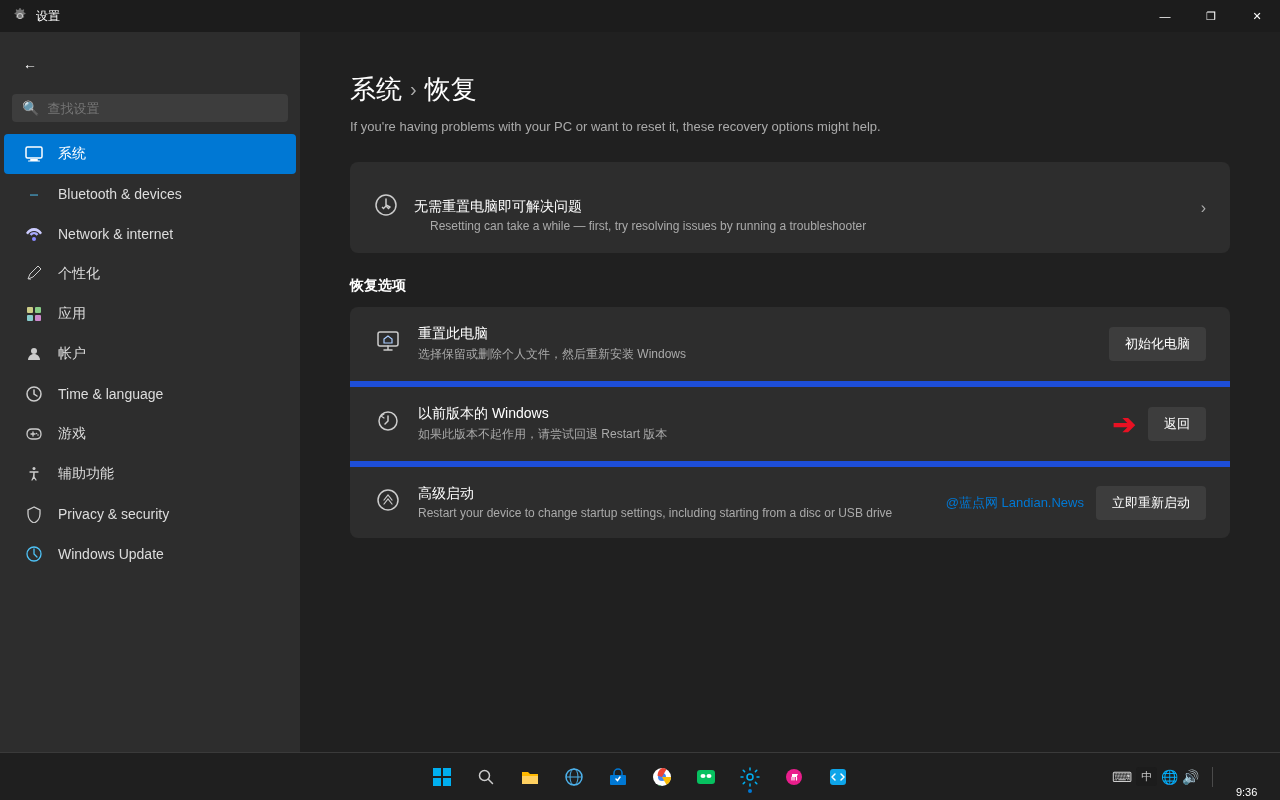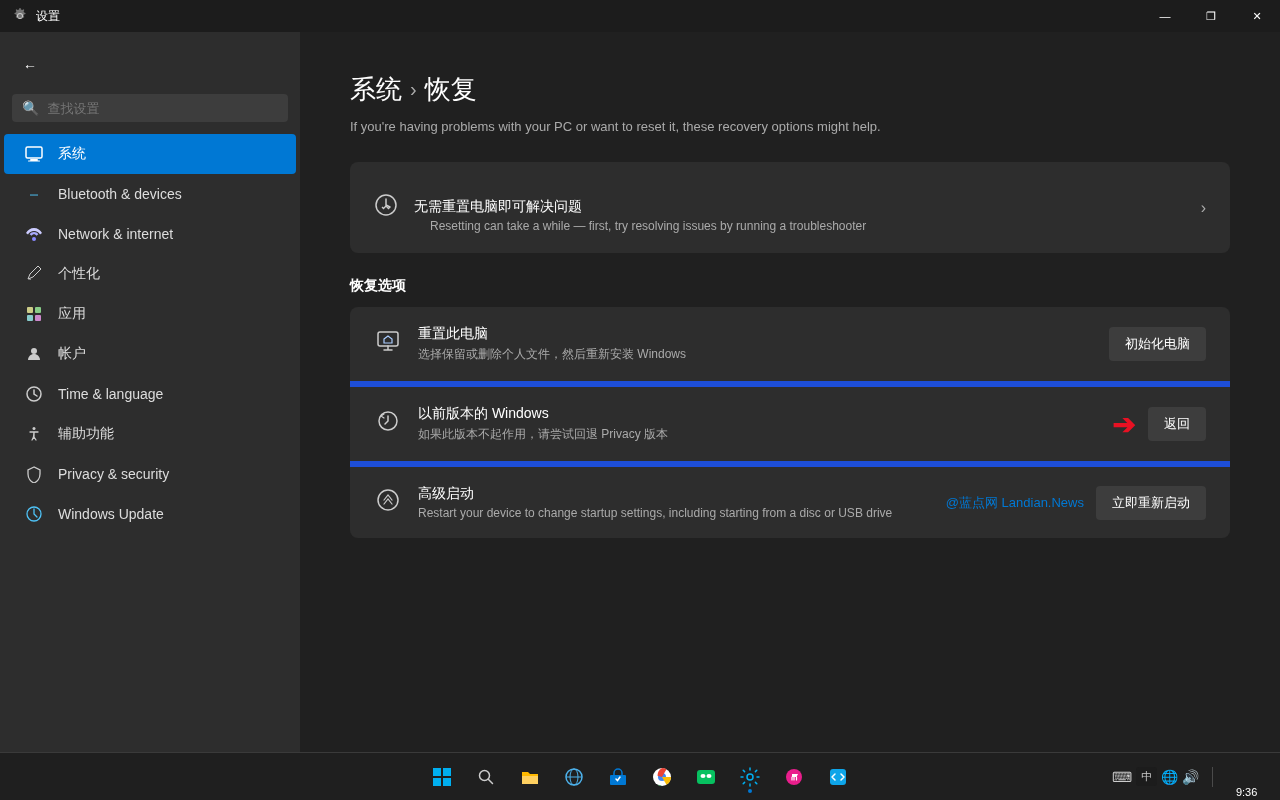--- a/index.html
+++ b/index.html
@@ -423,20 +423,31 @@
     <div class="sidebar-item">
       <span class="sidebar-item-icon">
         <svg width="18" height="18" viewBox="0 0 18 18" fill="none">
             <circle cx="9" cy="9" r="7" stroke="#ccc" stroke-width="1.5"></circle>
             <path d="M9 5v4l3 2" stroke="#ccc" stroke-width="1.5" stroke-linecap="round"></path>
           </svg>
       </span>
       <span>Time &amp; language</span>
     </div>
 
+    <div class="sidebar-item">
+      <span class="sidebar-item-icon">
+        <svg width="18" height="18" viewBox="0 0 18 18" fill="#cccccc">
+            <path d="M2 9c0-3 2-5 5-5h4c3 0 5 2 5 5s-2 5-5 5H7C4 14 2 12 2 9z" fill="none" stroke="#ccc" stroke-width="1.3"></path>
+            <path d="M6 9h4M8 7v4" stroke="#ccc" stroke-width="1.3" stroke-linecap="round"></path>
+            <circle cx="11.5" cy="8.5" r="0.8" fill="#ccc"></circle>
+            <circle cx="13" cy="10" r="0.8" fill="#ccc"></circle>
+          </svg>
+      </span>
+      <span>游戏</span>
+    </div>
 
     <div class="sidebar-item">
       <span class="sidebar-item-icon">
         <svg width="18" height="18" viewBox="0 0 18 18" fill="#cccccc">
             <circle cx="9" cy="3.5" r="1.5" fill="#ccc"></circle>
             <path d="M5 7h8M9 7v5l-2 3M9 12l2 3" stroke="#ccc" stroke-width="1.3" stroke-linecap="round"></path>
           </svg>
       </span>
       <span>辅助功能</span>
     </div>
@@ -510,21 +521,21 @@
       <div class="option-item">
         <div class="option-icon">
           <svg width="24" height="24" viewBox="0 0 24 24" fill="none">
             <circle cx="12" cy="12" r="9" stroke="#cccccc" stroke-width="1.5"></circle>
             <path d="M12 7v5l-3 3" stroke="#cccccc" stroke-width="1.5" stroke-linecap="round"></path>
             <path d="M8 5l-3 2 3 2" stroke="#cccccc" stroke-width="1.2" stroke-linecap="round" stroke-linejoin="round"></path>
           </svg>
         </div>
         <div class="option-text">
           <div class="option-title">以前版本的 Windows</div>
-          <div class="option-desc">如果此版本不起作用，请尝试回退 Privacy 版本</div>
+          <div class="option-desc">如果此版本不起作用，请尝试回退 Restart 版本</div>
         </div>
         <div class="option-action">
           <span class="red-arrow">➔</span>
           <button class="action-btn">返回</button>
         </div>
       </div>
 
       <div class="option-item">
         <div class="option-icon">
           <svg width="24" height="24" viewBox="0 0 24 24" fill="none">

